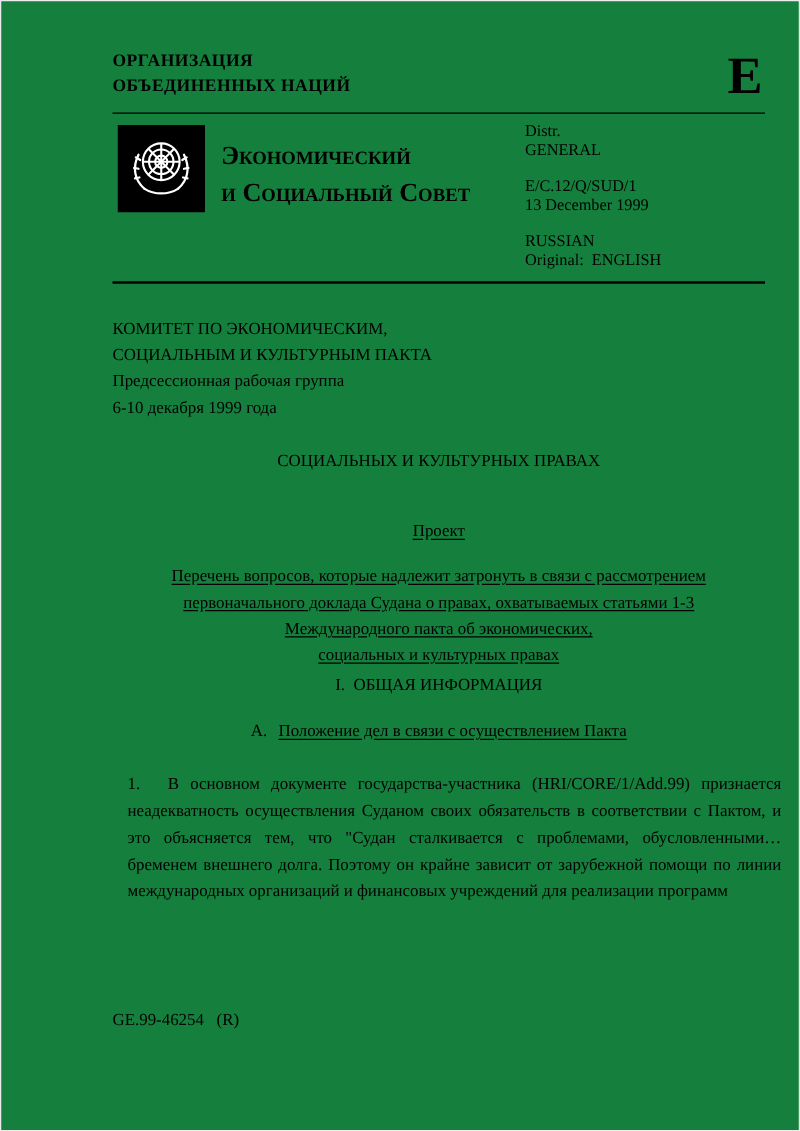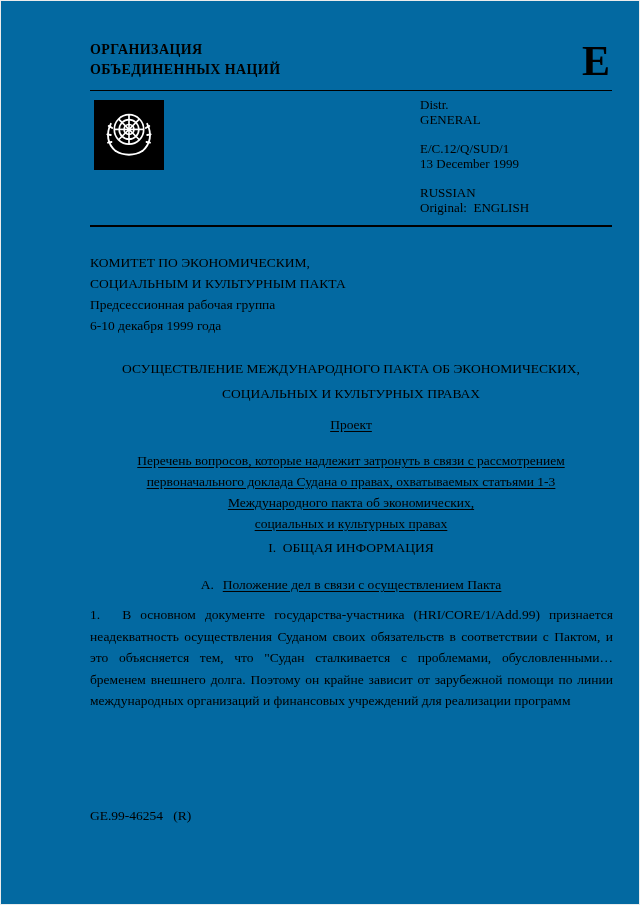--- a/index.html
+++ b/index.html
@@ -1,21 +1,21 @@
 <!DOCTYPE html>
 <html><head>
 <meta charset="utf-8">
 <style>
   html, body { margin: 0; padding: 0; }
   body { background: #ffffff; }
   .page {
     position: relative;
     width: 640px;
     height: 905px;
-    background: #0369a1;
+    background: #15803d;
     color: #000;
     font-family: "Liberation Serif", "DejaVu Serif", serif;
     overflow: hidden;
     box-shadow: inset 0 0 0 1px #ececec;
   }
   .org-name {
     position: absolute; left: 90px; top: 40px;
     font-weight: bold; font-size: 14px; line-height: 20px; letter-spacing: 0.4px;
   }
   .doc-letter {
@@ -58,21 +58,21 @@
   .section-heading {
     position: absolute; left: 90px; top: 540px; width: 522px;
     text-align: center; font-size: 13.5px;
   }
   .sub-heading {
     position: absolute; left: 90px; top: 577px; width: 522px;
     text-align: center; font-size: 13.5px;
   }
   .para {
     position: absolute; left: 90px; top: 604px; width: 523px;
-    font-size: 13.5px; line-height: 21.5px; text-align: justify; margin: 0;
+    font-size: 13.5px; line-height: 21.5px; text-align: justify; margin: 12px;
   }
   .footer {
     position: absolute; left: 90px; top: 795px;
     font-size: 13.5px; white-space: pre; margin-top: 13px;
   }
   .u { text-decoration: underline; text-underline-offset: 2px; }
   .pre { white-space: pre; }
   .num-gap { display: inline-block; width: 22px; }
   .hsp { display: inline-block; width: 9px; }
 </style>
@@ -110,20 +110,24 @@
         <path d="M26 40 l-5 -3"></path>
         <path d="M24 50 l-5 -1"></path>
         <path d="M25 60 l-5 1"></path>
         <path d="M74 40 l5 -3"></path>
         <path d="M76 50 l5 -1"></path>
         <path d="M75 60 l5 1"></path>
       </g>
     </svg>
   </div>
 
+  <div class="council">
+    <div>Экономический</div>
+    <div>и Социальный Совет</div>
+  </div>
 
   <div class="distr">
     <div>Distr.</div>
     <div>GENERAL</div>
     <div class="gap"></div>
     <div>E/C.12/Q/SUD/1</div>
     <div>13 December 1999</div>
     <div class="gap"></div>
     <div>RUSSIAN</div>
     <div class="pre">Original:  ENGLISH</div>
@@ -132,21 +136,20 @@
   <div class="rule-thick"></div>
 
   <div class="committee">
     <div>КОМИТЕТ ПО ЭКОНОМИЧЕСКИМ,</div>
     <div>СОЦИАЛЬНЫМ И КУЛЬТУРНЫМ ПАКТА</div>
     <div>Предсессионная рабочая группа</div>
     <div>6-10 декабря 1999 года</div>
   </div>
 
   <div class="main-title">
-    <div>ОСУЩЕСТВЛЕНИЕ МЕЖДУНАРОДНОГО ПАКТА ОБ ЭКОНОМИЧЕСКИХ,</div>
     <div>СОЦИАЛЬНЫХ И КУЛЬТУРНЫХ ПРАВАХ</div>
   </div>
 
   <div class="draft">
     <span class="u">Проект</span>
   </div>
 
   <div class="subtitle">
     <div><span class="u">Перечень вопросов, которые надлежит затронуть в связи с рассмотрением</span></div>
     <div><span class="u">первоначального доклада Судана о правах, охватываемых статьями 1-3</span></div>

